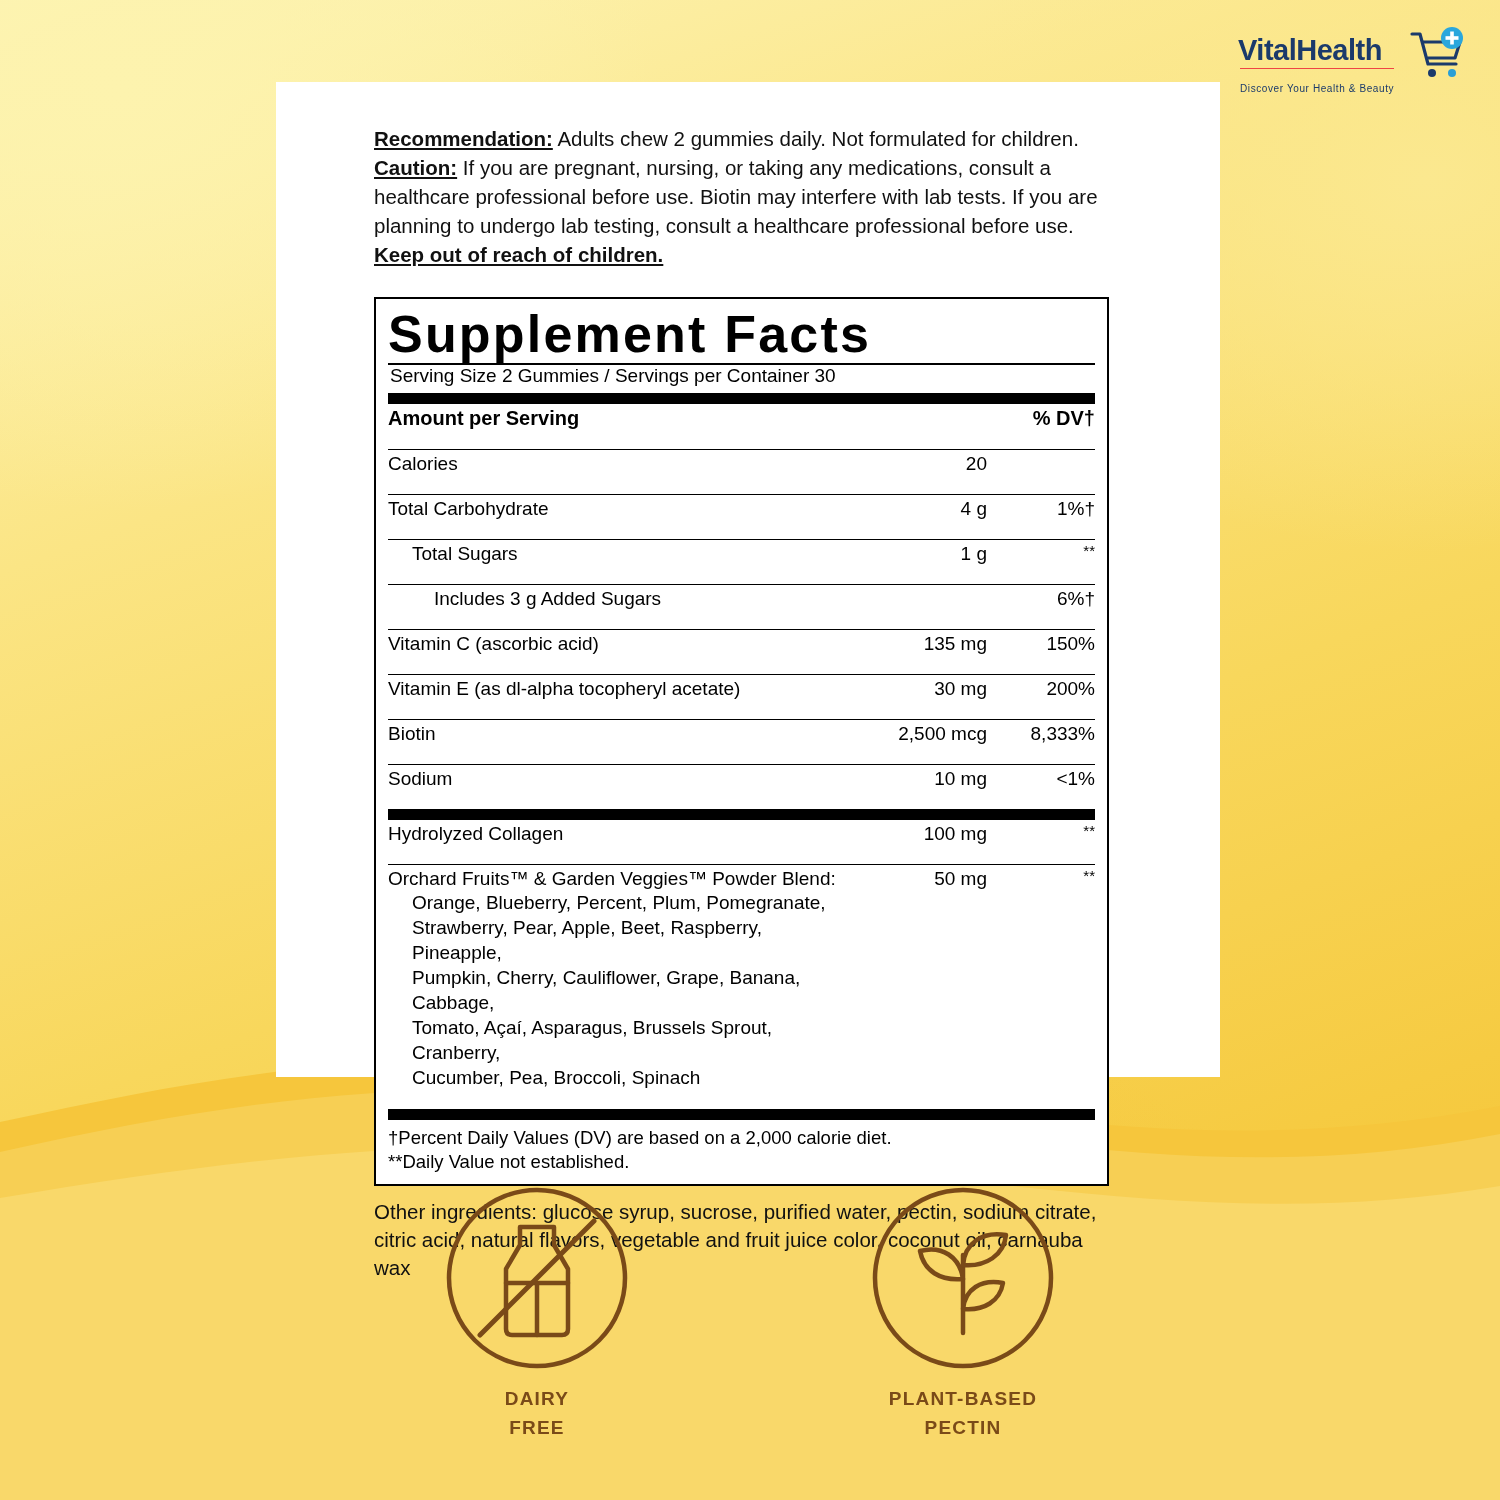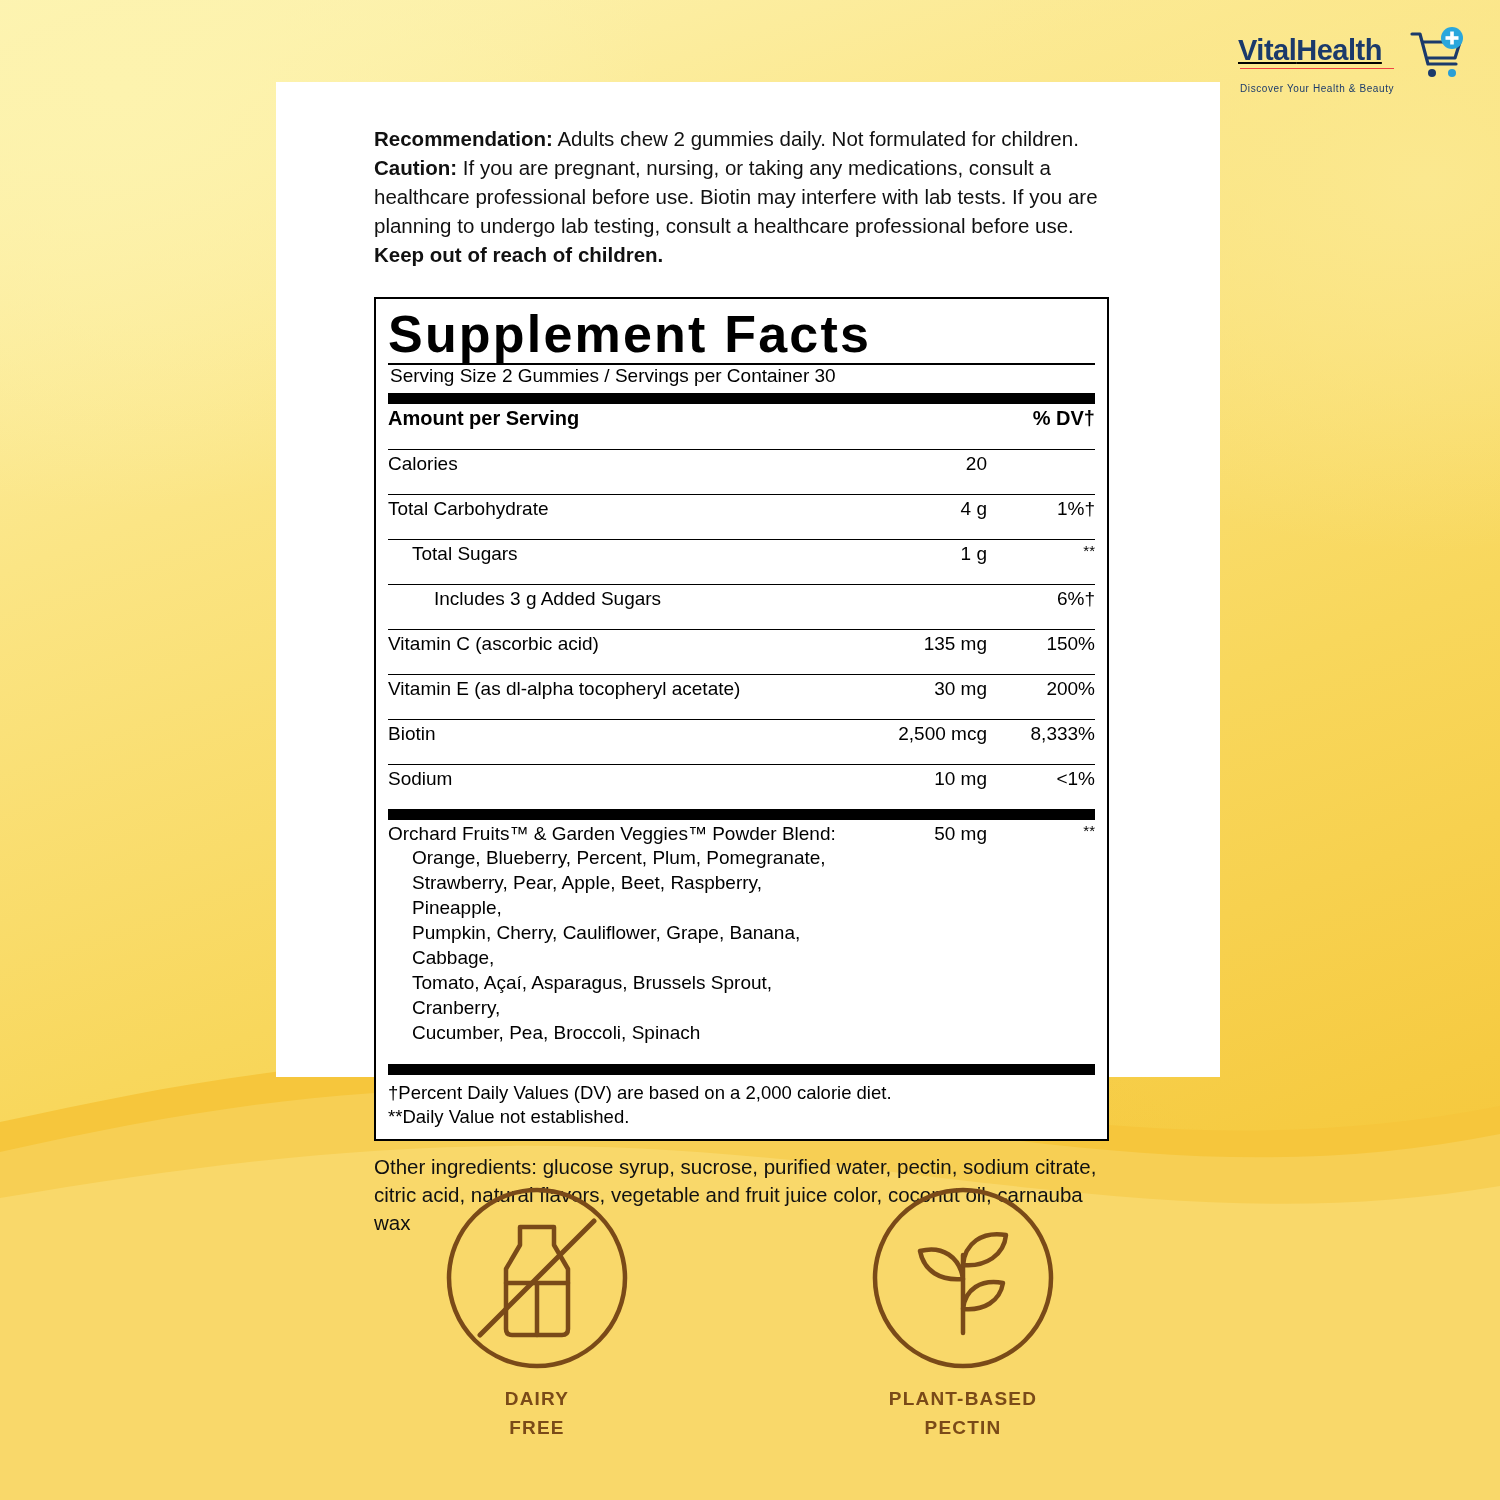--- a/index.html
+++ b/index.html
@@ -43,21 +43,20 @@
     height: 66px;
   }
   .logo-text {
     position: absolute;
     left: 0;
     top: 12px;
     font-size: 29px;
     font-weight: bold;
     letter-spacing: -0.5px;
     white-space: nowrap;
-    text-decoration: underline;
   }
   .logo-text .vital { color: #1b3a6b; }
   .logo-text .health { color: #1b3a6b; }
   .logo-tag {
     position: absolute;
     left: 2px;
     top: 46px;
     font-size: 10px;
     color: #1b3a6b;
     letter-spacing: 0.6px;
@@ -87,21 +86,21 @@
   .label-inner {
     padding: 42px 48px 0 98px;
   }
 
   .usage {
     font-size: 20.5px;
     color: #111;
     line-height: 1.42;
     width: 730px;
   }
-  .usage b { font-weight: bold; }
+  .usage b { font-weight: bold; text-decoration: underline; }
 
   
   .sf-box {
     margin-top: 27px;
     width: 735px;
     border: 2.5px solid #000;
     background: #fff;
     padding: 6px 12px 10px 12px;
     box-sizing: border-box;
   }
@@ -279,20 +278,25 @@
           <td class="amt">10 mg</td>
           <td class="dv">&lt;1%</td>
         </tr>
       </tbody>
         </table>
 
       <div class="rule-thick"></div>
 
       <table class="sf">
         <tbody>
+            <tr class="bordered">
+          <td class="nm">Hydrolyzed Collagen</td>
+          <td class="amt">100 mg</td>
+          <td class="dv dstar">**</td>
+        </tr>
         <tr>
           <td class="nm">
             <span>Orchard Fruits™ &amp; Garden Veggies™ Powder Blend:</span>
             <div class="blend-list">
               <div>Orange, Blueberry, Percent, Plum, Pomegranate,</div>
               <div>Strawberry, Pear, Apple, Beet, Raspberry, Pineapple,</div>
               <div>Pumpkin, Cherry, Cauliflower, Grape, Banana, Cabbage,</div>
               <div>Tomato, Açaí, Asparagus, Brussels Sprout, Cranberry,</div>
               <div>Cucumber, Pea, Broccoli, Spinach</div>
             </div>

